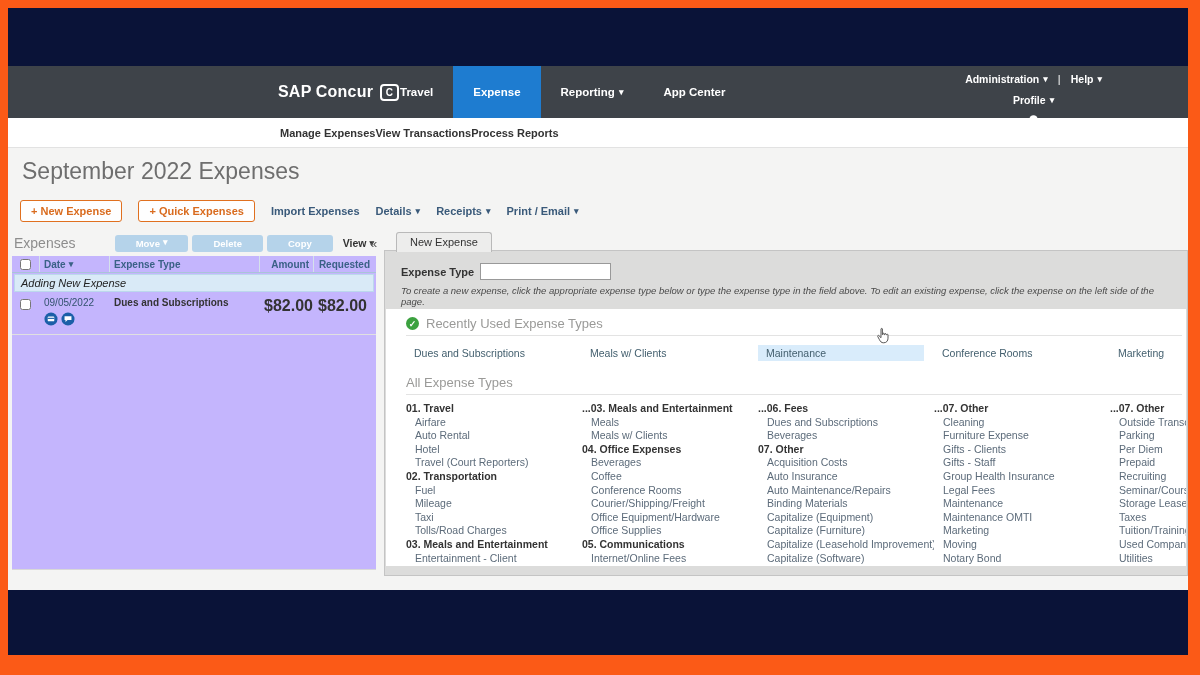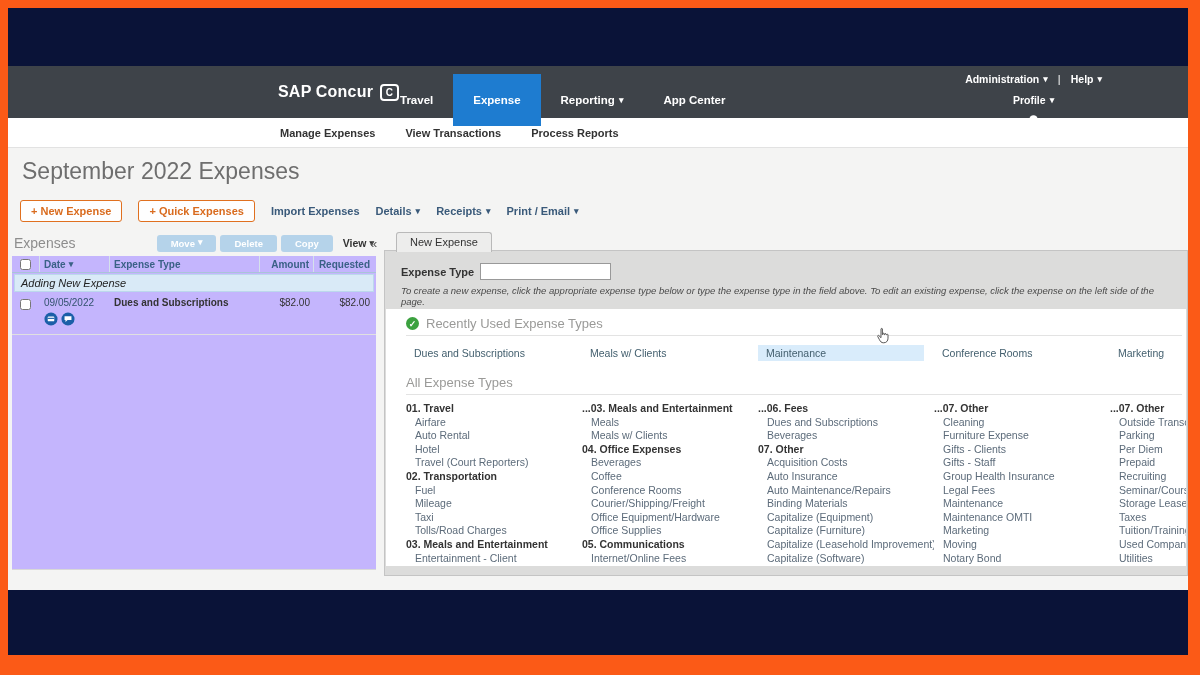--- a/index.html
+++ b/index.html
@@ -12,69 +12,69 @@
   
   .navy-top { height:58px; background:#0A1338; flex:none; }
   .navy-bottom { height:65px; background:#0A1338; flex:none; }
 
   
   .app-header { height:52px; background:#3E4349; flex:none; position:relative; }
   .brand { position:absolute; left:270px; top:0; height:100%; display:flex; align-items:center; gap:7px;
            color:#fff; font-size:16px; font-weight:bold; letter-spacing:.2px; }
   .brand-badge { display:inline-flex; align-items:center; justify-content:center; width:19px; height:17px;
                  border:2px solid #fff; border-radius:4px; font-size:10px; font-weight:bold; }
-  .main-nav { position:absolute; left:372px; top:8px; height:100%; display:flex; }
+  .main-nav { position:absolute; left:372px; top:0; height:100%; display:flex; }
   .nav-item { padding:0 20px; display:flex; align-items:center; gap:4px; color:#fff;
               font-size:11.5px; font-weight:bold; cursor:pointer; }
   .nav-item.active { background:#1E7CD0; }
   .caret { font-size:9px; line-height:1; }
   .utility { position:absolute; right:86px; top:7px; color:#fff; text-align:right; }
   .util-row1 { font-size:10.5px; font-weight:bold; display:flex; gap:10px; justify-content:flex-end; align-items:center; }
   .util-row2 { margin-top:9px; font-size:10.5px; font-weight:bold; display:flex; gap:8px;
                justify-content:flex-end; align-items:center;flex-direction:column; }
   .util-link { cursor:pointer; display:inline-flex; gap:4px; align-items:center; }
   .util-div { opacity:.7; }
 
   
   .subnav { height:30px; background:#fff; flex:none; display:flex; align-items:center;
-            padding-left:272px; gap:30px; border-bottom:1px solid #E2E2E2; }
+            padding-left:272px; border-bottom:1px solid #E2E2E2; }
   .subnav-item { font-size:11px; font-weight:bold; color:#333; cursor:pointer; }
 
   
   .page { flex:1; position:relative; background:#F4F4F3; overflow:hidden; }
   .page-title { position:absolute; left:14px; top:10px; font-size:23px; font-weight:400; color:#6E6E6E; }
   .toolbar { position:absolute; left:12px; top:52px; display:flex; align-items:center; gap:16px; }
   .btn-orange { border:1px solid #E0701F; color:#D96B1E; background:#FEFEFE; border-radius:3px;
                 font-size:11px; font-weight:bold; padding:4px 10px; cursor:pointer;
                 font-family:"Liberation Sans", sans-serif; }
   .toolbar-link { font-size:11px; font-weight:bold; color:#3A5A7A; cursor:pointer;
                   display:inline-flex; gap:4px; align-items:center; }
 
   
   .left-panel { position:absolute; left:4px; top:84px; width:364px; bottom:20px; display:flex; flex-direction:column; }
   .left-head { height:22px; display:flex; align-items:center; gap:4px; padding:0 2px; }
   .left-title { font-size:14px; color:#8D8D8D; margin-right:auto; }
   .btn-disabled { background:#B5D3EA; color:#FFF; border:none; border-radius:3px; font-size:9.5px;
-                  font-weight:bold; padding:3px 14px; display:inline-flex; gap:3px; align-items:flex-start;
+                  font-weight:bold; padding:3px 21px; display:inline-flex; gap:3px; align-items:flex-start;
                   font-family:"Liberation Sans", sans-serif; }
   .view-link { font-size:10.5px; font-weight:bold; color:#333; margin-left:6px; cursor:pointer;
                display:inline-flex; gap:3px; align-items:center; }
   .left-table { flex:1; background:#c4b5fd; border-bottom:1px solid #D8D8D8; margin-top:2px; }
   .t-row { display:grid; grid-template-columns:28px 70px 150px 54px 60px; align-items:start; }
   .t-header { border-bottom:1px solid #A9C4D8; }
   .t-header > div { font-size:10px; font-weight:bold; color:#3A6186; padding:3px 4px 2px;
                     border-right:1px solid #D5E1EB; display:flex; gap:3px; align-items:center; }
   .t-header > div:last-child { border-right:none; }
   .cell-right { justify-content:flex-end; text-align:right; }
   .adding-row { margin:1px 2px; background:#D9EAF7; border:1px solid #BCD8EC; font-style:italic;
                 font-size:11px; color:#222; padding:2px 6px; }
   .data-row { border-bottom:1px solid #E0E0E0; padding:3px 0 4px; }
   .data-row .date { font-size:10px; color:#33536E; padding:1px 4px; }
   .data-row .etype { font-size:10px; font-weight:bold; color:#333; padding:1px 4px; }
-  .data-row .amt { font-size:10px; color:#333; padding:1px 4px; text-align:right; }
+  .data-row .amt { font-size:16px; color:#333; padding:1px 4px; text-align:left;font-weight:bold; }
   .row-icons { display:flex; gap:3px; margin:3px 0 0 4px; grid-column:2; }
   .chk { width:11px; height:11px; margin:2px 0 0 8px; }
 
   
   .collapse-arrow { position:absolute; left:362px; top:88px; font-size:13px; color:#555; cursor:pointer; }
   .right-panel { position:absolute; left:376px; top:84px; right:0; bottom:14px; }
   .tab { position:absolute; left:12px; top:0; background:#EDEDEC; border:1px solid #B9B9B9; border-bottom:none;
          border-radius:3px 3px 0 0; padding:3px 13px 4px; font-size:11px; color:#333; z-index:2; cursor:pointer; }
   .tab-body { position:absolute; left:0; right:0; top:18px; bottom:0; background:#DCDCDB; border:1px solid #C4C4C4; }
   .field-row { display:flex; align-items:center; gap:6px; padding:12px 0 0 16px; }

